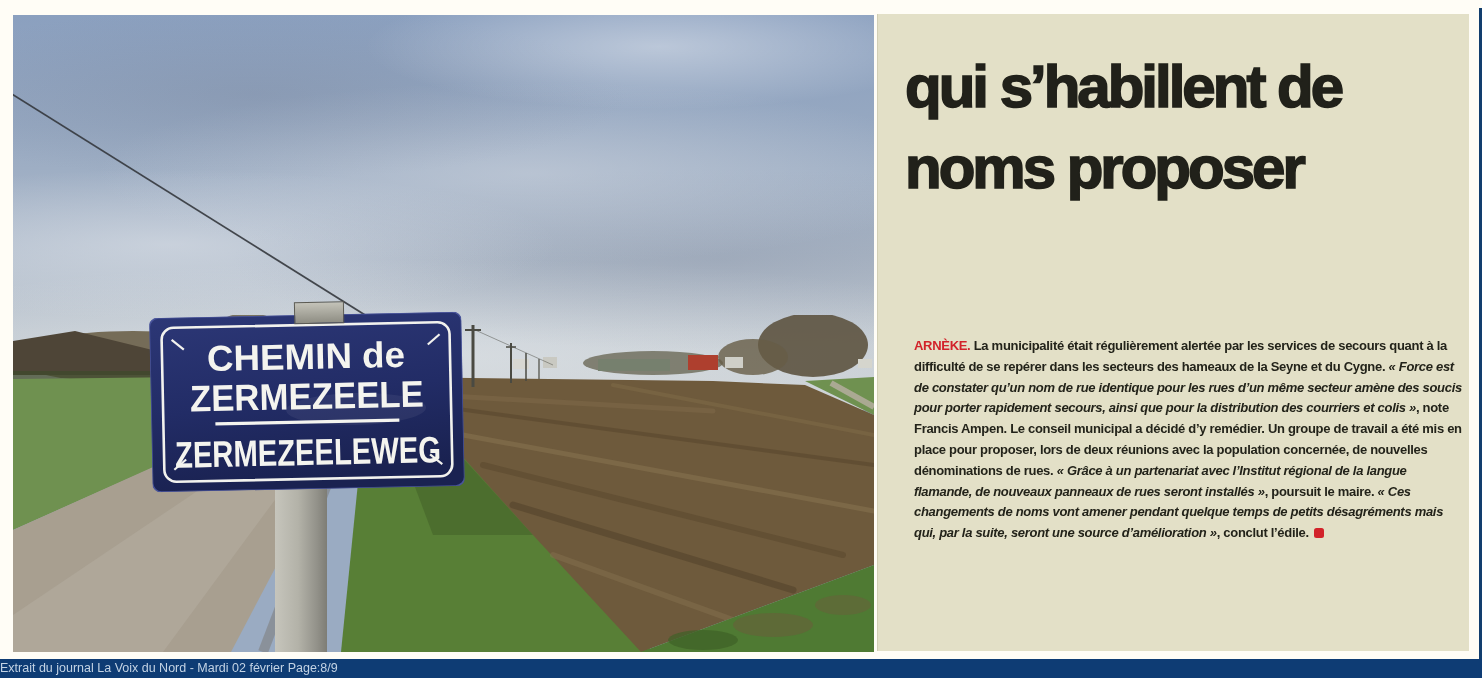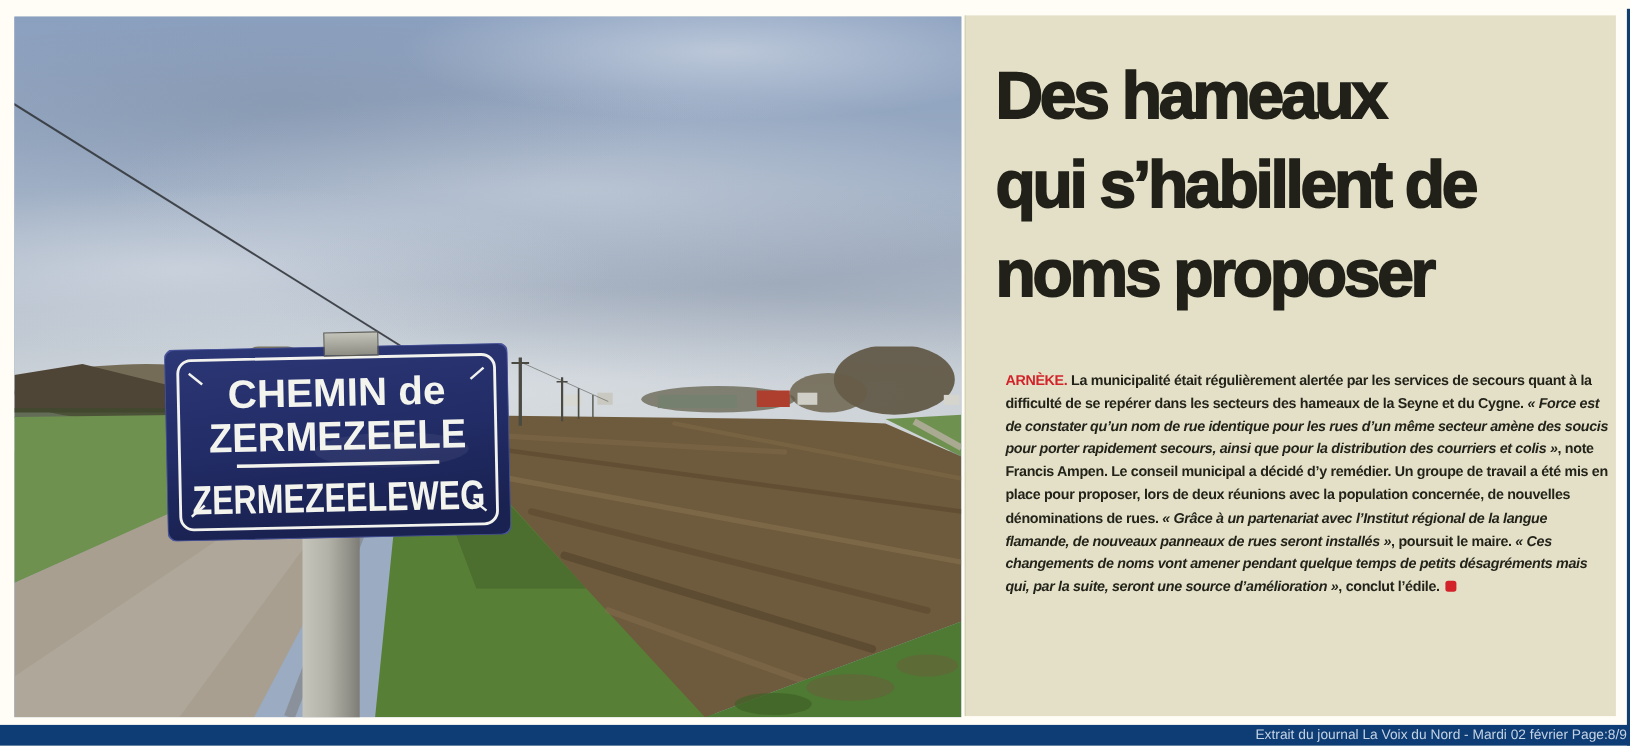--- a/index.html
+++ b/index.html
@@ -55,21 +55,21 @@
   .body-text .lead{color:#d2232a;}
   .body-text .q{font-style:italic;}
   .end-mark{
     display:inline-block;width:10px;height:10px;margin-left:5px;
     background:#d2232a;border-radius:2.5px;vertical-align:-1px;
   }
   
   .footer-bar{
     position:absolute;left:0;top:659px;width:1482px;height:19px;
     background:#0e3c74;color:#c3d3e4;font-size:12.5px;line-height:19px;
-    text-align:right;box-sizing:border-box;padding-right:3px;
+    text-align:left;box-sizing:border-box;padding-right:3px;
   }
   .edge-line{
     position:absolute;right:0;top:8px;bottom:0;width:3px;background:#123e6e;
   }
 </style>
 </head>
 <body>
 
 <div class="photo">
   <div class="sky"></div>
@@ -164,21 +164,20 @@
         <text x="156" y="94" font-size="37" textLength="234" lengthAdjust="spacingAndGlyphs">ZERMEZEELE</text>
         <line x1="64" y1="107" x2="248" y2="107" stroke="#f4f4ef" stroke-width="3.2"></line>
         <text x="156" y="150" font-size="37" textLength="266" lengthAdjust="spacingAndGlyphs">ZERMEZEELEWEG</text>
       </g>
     </svg>
   </div>
 </div>
 
 <div class="article">
   <h1 class="headline" style="margin:0;">
-    <div>Des hameaux</div>
     <div>qui s’habillent de</div>
     <div>noms proposer</div>
   </h1>
   <p class="body-text" style="margin:0;">
     <span class="lead">ARNÈKE.</span><span> La municipalité était régulièrement alertée par les services de secours quant à la difficulté de se repérer dans les secteurs des hameaux de la Seyne et du Cygne. </span><span class="q">« Force est de constater qu’un nom de rue identique pour les rues d’un même secteur amène des soucis pour porter rapidement secours, ainsi que pour la distribution des courriers et colis »</span><span>, note Francis Ampen. Le conseil municipal a décidé d’y remédier. Un groupe de travail a été mis en place pour proposer, lors de deux réunions avec la population concernée, de nouvelles dénominations de rues. </span><span class="q">« Grâce à un partenariat avec l’Institut régional de la langue flamande, de nouveaux panneaux de rues seront installés »</span><span>, poursuit le maire. </span><span class="q">« Ces changements de noms vont amener pendant quelque temps de petits désagréments mais qui, par la suite, seront une source d’amélioration »</span><span>, conclut l’édile.</span><span class="end-mark"></span>
   </p>
 </div>
 
 <div class="edge-line"></div>
 

